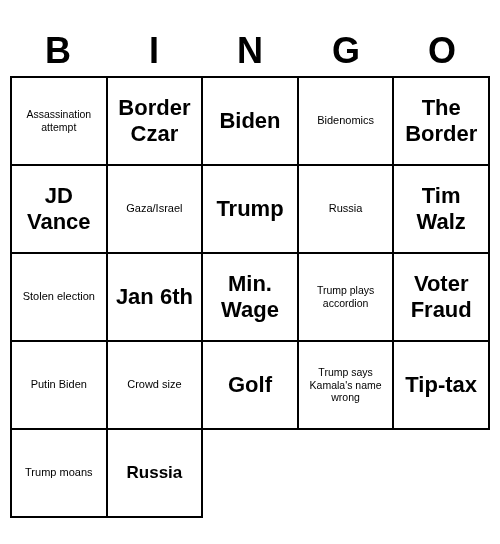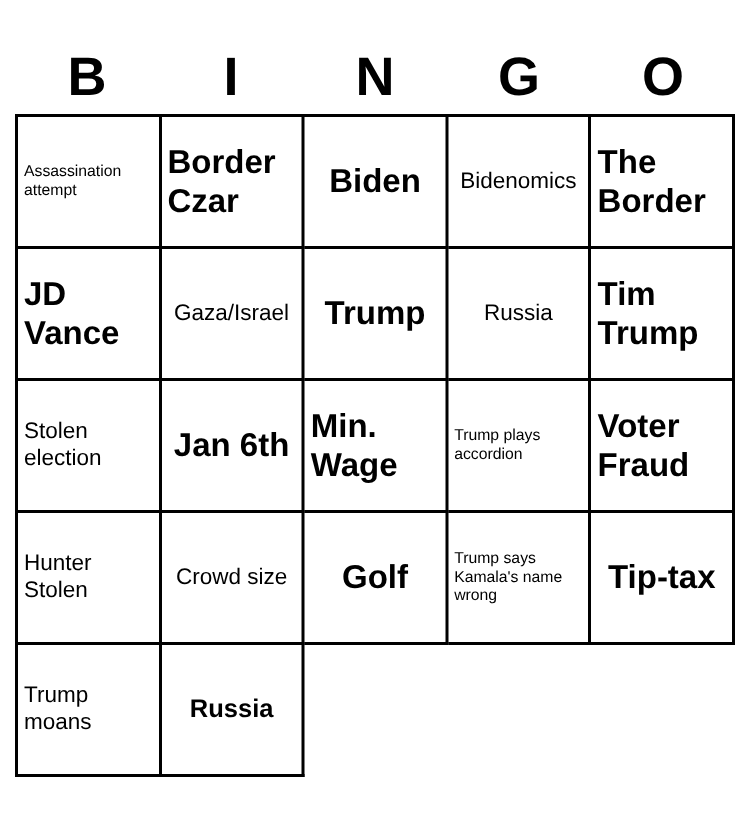--- a/index.html
+++ b/index.html
@@ -33,36 +33,37 @@
       border-left: 2px solid #000;
       border-top: 2px solid #000;
     }
     .cell {
       border-right: 2px solid #000;
       border-bottom: 2px solid #000;
       min-height: 88px;
       display: flex;
       align-items: center;
       justify-content: center;
+      text-align: center;
       padding: 4px;
       font-family: Arial, sans-serif;
     }
     .cell .cell-text {
       line-height: 1.2;
     }
     .size-large {
       font-size: 22px;
       font-weight: bold;
     }
     .size-medium {
       font-size: 17px;
       font-weight: bold;
     }
     .size-small {
-      font-size: 15px;
+      font-size: 11px;
     }
     .size-xsmall {
       font-size: 10.5px;
     }
   </style>
 </head>
 <body>
 
 <div class="bingo-card">
   <div class="bingo-header">
@@ -94,39 +95,39 @@
       <div class="cell">
         <span class="cell-text size-small">Gaza/Israel</span>
       </div>
       <div class="cell">
         <span class="cell-text size-large">Trump</span>
       </div>
       <div class="cell">
         <span class="cell-text size-small">Russia</span>
       </div>
       <div class="cell">
-        <span class="cell-text size-large">Tim Trump</span>
+        <span class="cell-text size-large">Tim Walz</span>
       </div>
       <div class="cell">
         <span class="cell-text size-small">Stolen election</span>
       </div>
       <div class="cell">
         <span class="cell-text size-large">Jan 6th</span>
       </div>
       <div class="cell">
         <span class="cell-text size-large">Min. Wage</span>
       </div>
       <div class="cell">
         <span class="cell-text size-xsmall">Trump plays accordion</span>
       </div>
       <div class="cell">
         <span class="cell-text size-large">Voter Fraud</span>
       </div>
       <div class="cell">
-        <span class="cell-text size-small">Hunter Stolen</span>
+        <span class="cell-text size-small">Putin Biden</span>
       </div>
       <div class="cell">
         <span class="cell-text size-small">Crowd size</span>
       </div>
       <div class="cell">
         <span class="cell-text size-large">Golf</span>
       </div>
       <div class="cell">
         <span class="cell-text size-xsmall">Trump says Kamala's name wrong</span>
       </div>

